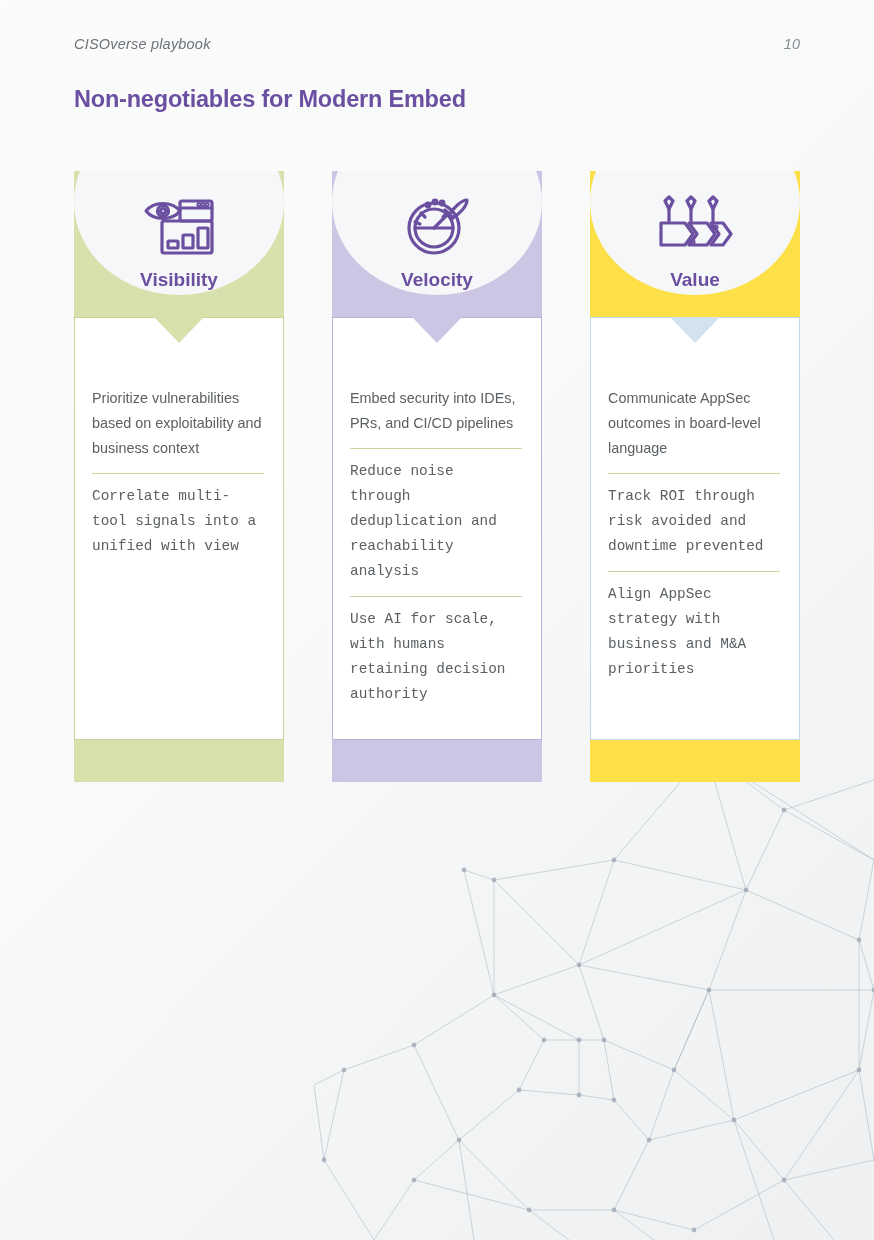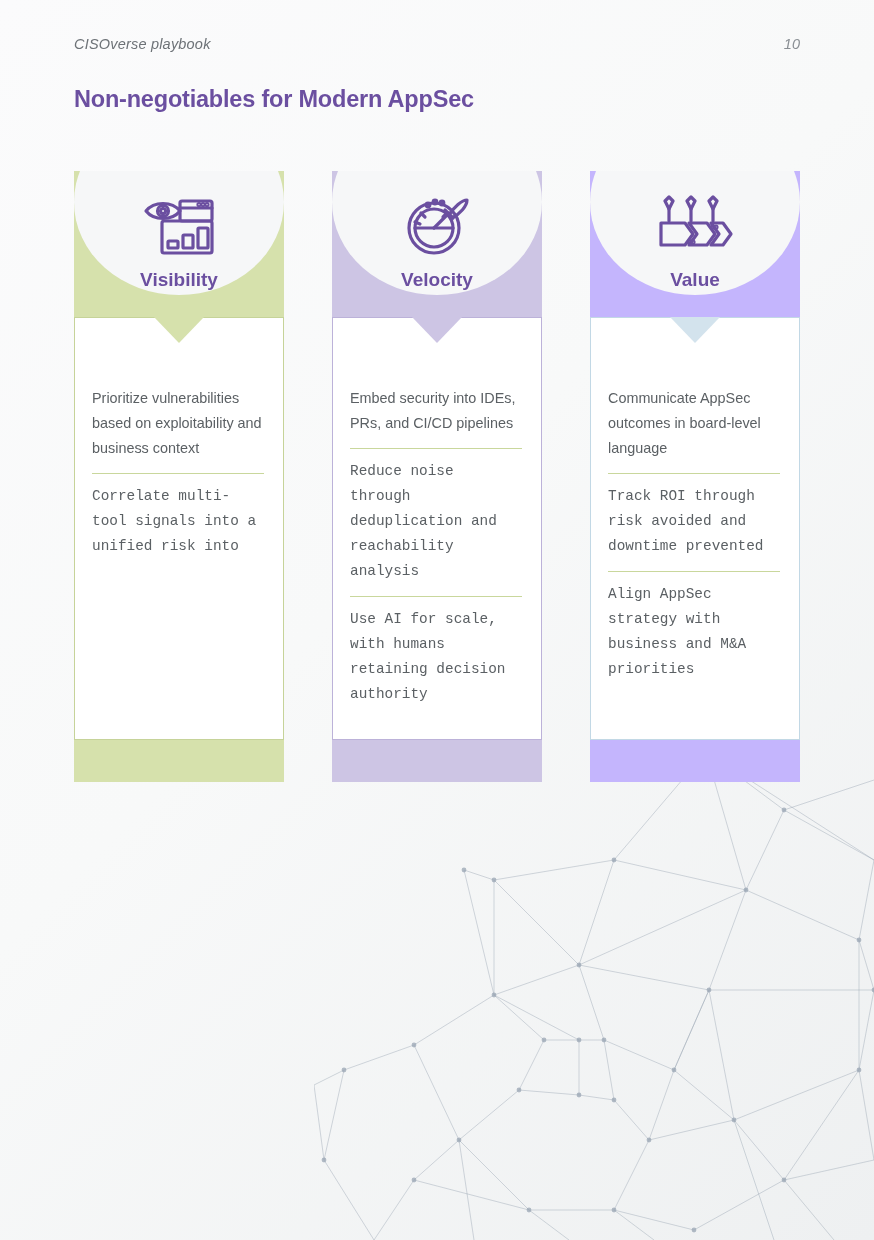--- a/index.html
+++ b/index.html
@@ -158,21 +158,21 @@
 
   
   .c-green .card-head, .c-green .card-foot { background: #d6e1ac; }
   .c-green .notch i { border-top-color: #d6e1ac; }
   .c-green .card-body { border-color: #c6d399; }
 
   .c-purple .card-head, .c-purple .card-foot { background: #cdc5e4; }
   .c-purple .notch i { border-top-color: #cdc5e4; }
   .c-purple .card-body { border-color: #bcb2d9; }
 
-  .c-blue .card-head, .c-blue .card-foot { background: #c4b5fd; }
+  .c-blue .card-head, .c-blue .card-foot { background: #fde047; }
   .c-blue .notch i { border-top-color: #d3e3ed; }
   .c-blue .card-body { border-color: #c2d8e5; }
 </style>
 </head>
 <body>
 
 <svg id="mesh" viewBox="0 0 560 500" preserveAspectRatio="none" aria-hidden="true">
   <g stroke="#9aa6b4" stroke-width="0.8" fill="none" opacity="0.55">
     <path d="M392 12 L470 70 L560 40 M392 12 L300 120 M392 12 L432 150 M392 12 L560 120
              M470 70 L432 150 M470 70 L560 120 M300 120 L180 140 M300 120 L432 150
@@ -224,21 +224,21 @@
     <circle cx="10" cy="420" r="2.4"></circle>
       <circle cx="560" cy="250" r="2.4"></circle>
   </g>
 </svg>
 
 <div class="page-header">
   <div class="brand">CISOverse playbook</div>
   <div class="page-number">10</div>
 </div>
 
-<h1 class="page-title">Non-negotiables for Modern AppSec</h1>
+<h1 class="page-title">Non-negotiables for Modern Embed</h1>
 
 <div class="cards">
 
   <div class="card c-green">
     <div class="card-head">
       <div class="dome"></div>
       <div class="card-icon">
         <svg width="74" height="62" viewBox="0 0 74 62" fill="none" stroke="#6b4fa0" stroke-width="3.2" stroke-linecap="round" stroke-linejoin="round">
           <path d="M4 16 C12 6, 30 6, 38 16 C30 26, 12 26, 4 16 Z"></path>
           <circle cx="21" cy="16" r="5.5"></circle>
@@ -254,21 +254,21 @@
           <rect x="56" y="33" width="10" height="20" rx="1"></rect>
         </svg>
       </div>
       <div class="card-title">Visibility</div>
     </div>
     <div class="notch">
         <i></i>
       </div>
     <div class="card-body">
       <div class="item">Prioritize vulnerabilities based on exploitability and business context</div>
-      <div class="item">Correlate multi-tool signals into a unified risk into</div>
+      <div class="item">Correlate multi-tool signals into a unified with view</div>
     </div>
     <div class="card-foot"></div>
   </div>
 
   <div class="card c-purple">
     <div class="card-head">
       <div class="dome"></div>
       <div class="card-icon">
         <svg width="66" height="62" viewBox="0 0 66 62" fill="none" stroke="#6b4fa0" stroke-width="3.2" stroke-linecap="round" stroke-linejoin="round">
           <circle cx="30" cy="33" r="25"></circle>

